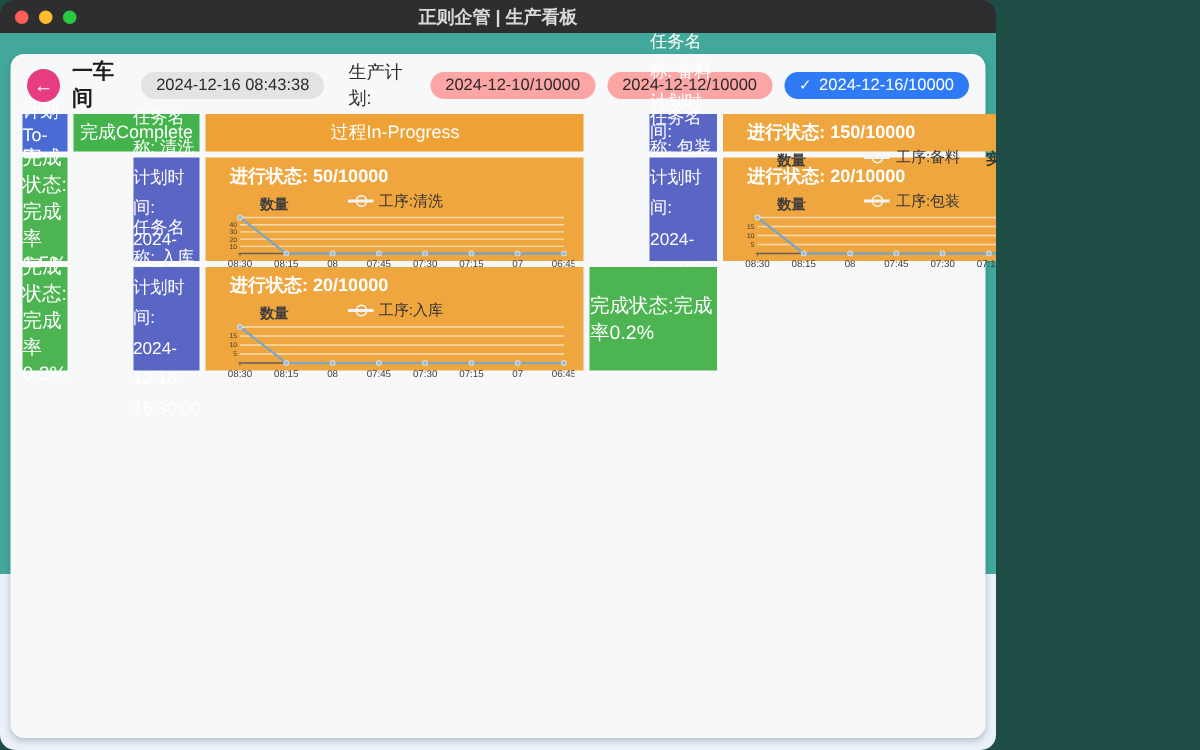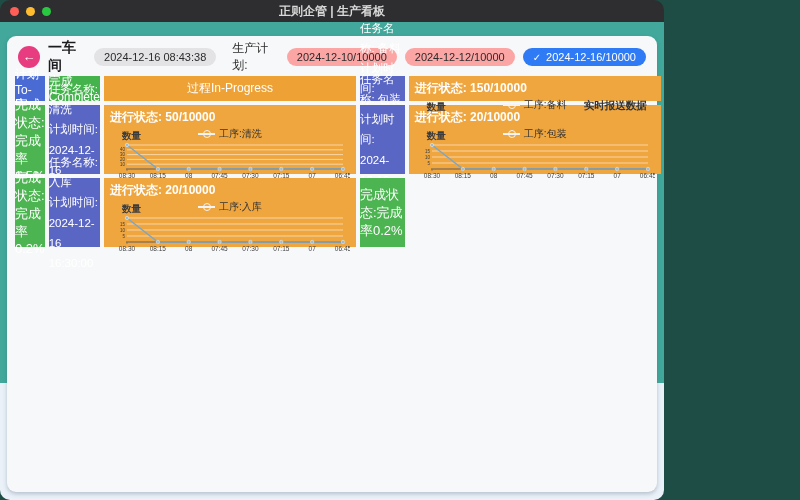--- a/index.html
+++ b/index.html
@@ -29,27 +29,27 @@
   .pill.plan.selected { background:var(--selected_plan,#2f7bf6); color:#fff; display:flex; align-items:center; gap:5px; }
   .pill.plan.selected .chk { font-size:10px; }
 
   .board { margin-top:6px; display:grid; grid-template-columns:repeat(5,1fr); grid-template-rows:25px repeat(4,69px); gap:4px; }
   .col-head { color:#fff; font-size:12px; display:flex; align-items:center; justify-content:center; }
   .col-head.todo { background:var(--todo_header,#4a6bd4); }
   .col-head.prog { background:var(--progress_header,#eea135); }
   .col-head.done { background:var(--complete_header,#44b34c); }
 
   .card { color:#fff; }
-  .card.todo { background:var(--todo_card,#5a66c4); display:flex; align-items:center; justify-content:center; }
+  .card.todo { background:var(--todo_card,#5a66c4); display:flex; align-items:center; justify-content:center;margin-left:40px; }
   .card.todo .lines { font-size:11.5px; line-height:1.75; text-align:left; }
   .card.done { background:var(--complete_card,#4cb551); display:flex; align-items:center; justify-content:center; font-size:13px; }
   .card.prog { background:var(--progress_card,#f0a63e); padding:4px 6px 0 6px; }
-  .card.prog .status { font-size:12px; font-weight:bold; margin-left:0; }
+  .card.prog .status { font-size:12px; font-weight:bold; margin-left:10px; }
   .chart-head { position:relative; height:13px; margin-top:1px; display:flex; align-items:center; justify-content:center; }
-  .chart-head .ylab { position:absolute; left:12px; top:3px; font-size:9.5px; color:#3c3c3c; font-weight:bold;text-align:center; }
+  .chart-head .ylab { position:absolute; left:30px; top:3px; font-size:9.5px; color:#3c3c3c; font-weight:bold;text-align:center; }
   .legend { display:flex; align-items:center; gap:4px; font-size:10px; color:#333; }
   .lg-icon { width:17px; height:7px; position:relative; display:inline-block; }
   .lg-icon::before { content:""; position:absolute; left:0; right:0; top:3px; height:1.5px; background:#f2f3f4; }
   .lg-icon::after { content:""; position:absolute; left:5px; top:0; width:6px; height:6px; border-radius:50%;
     border:1.6px solid #f4f5f6; background:transparent; }
   .badge { position:absolute; right:8px; top:1px; font-size:10.5px; font-weight:bold; color:#333;text-align:right; }
   .plot-wrap { display:flex; justify-content:center; }
   svg.plot { display:block; }
 </style>
 </head>

